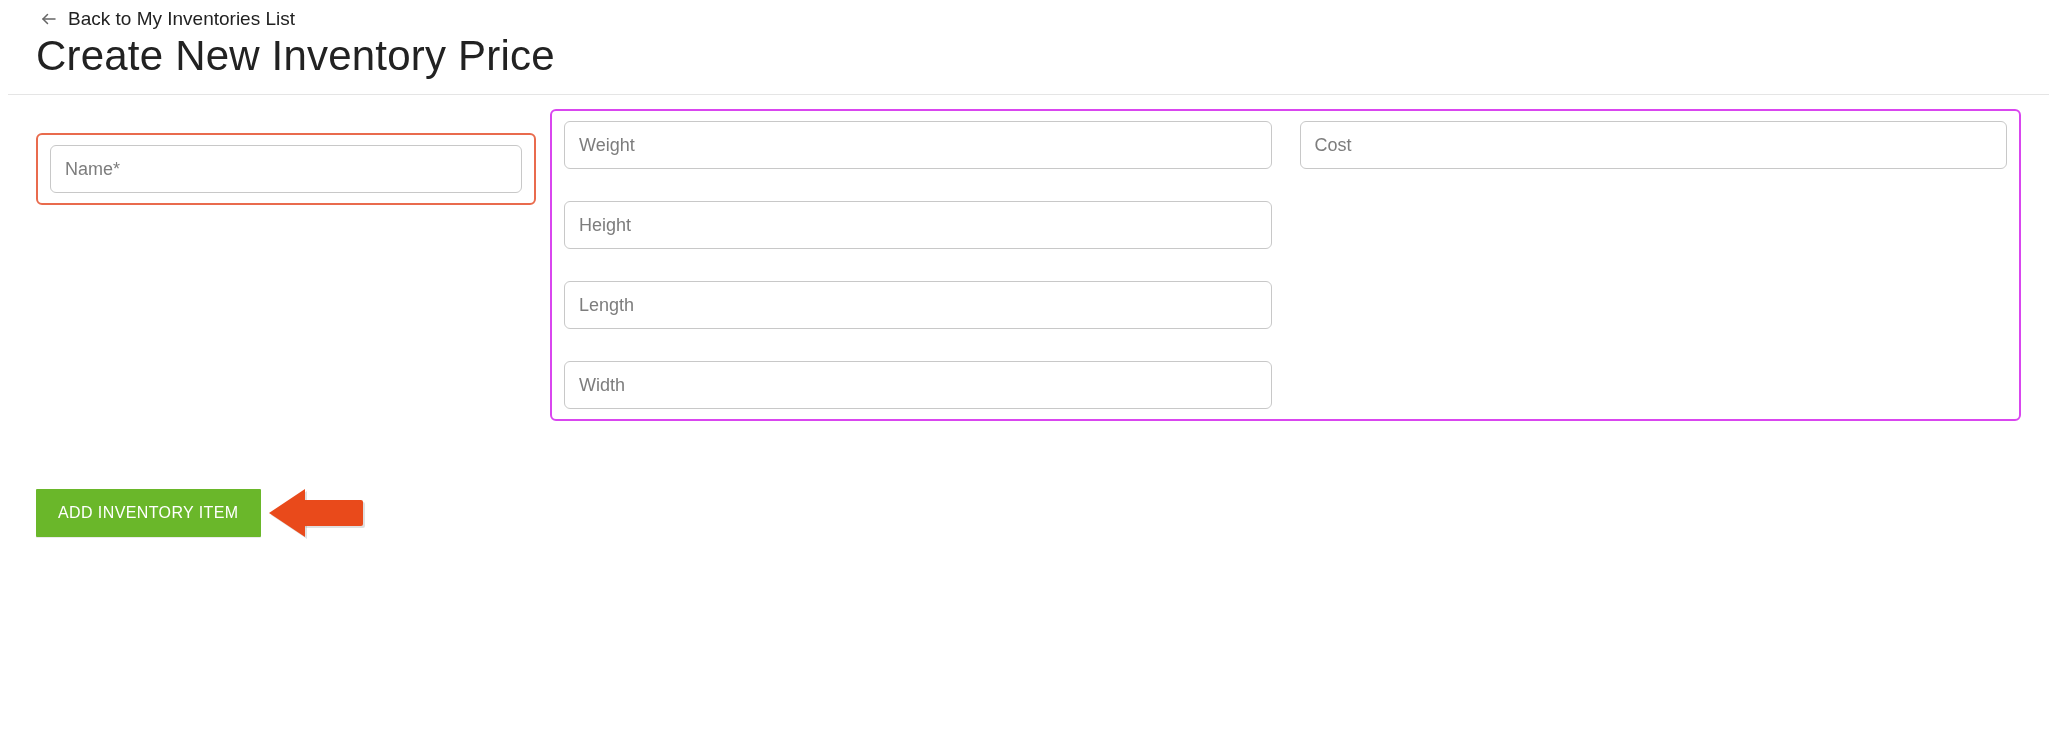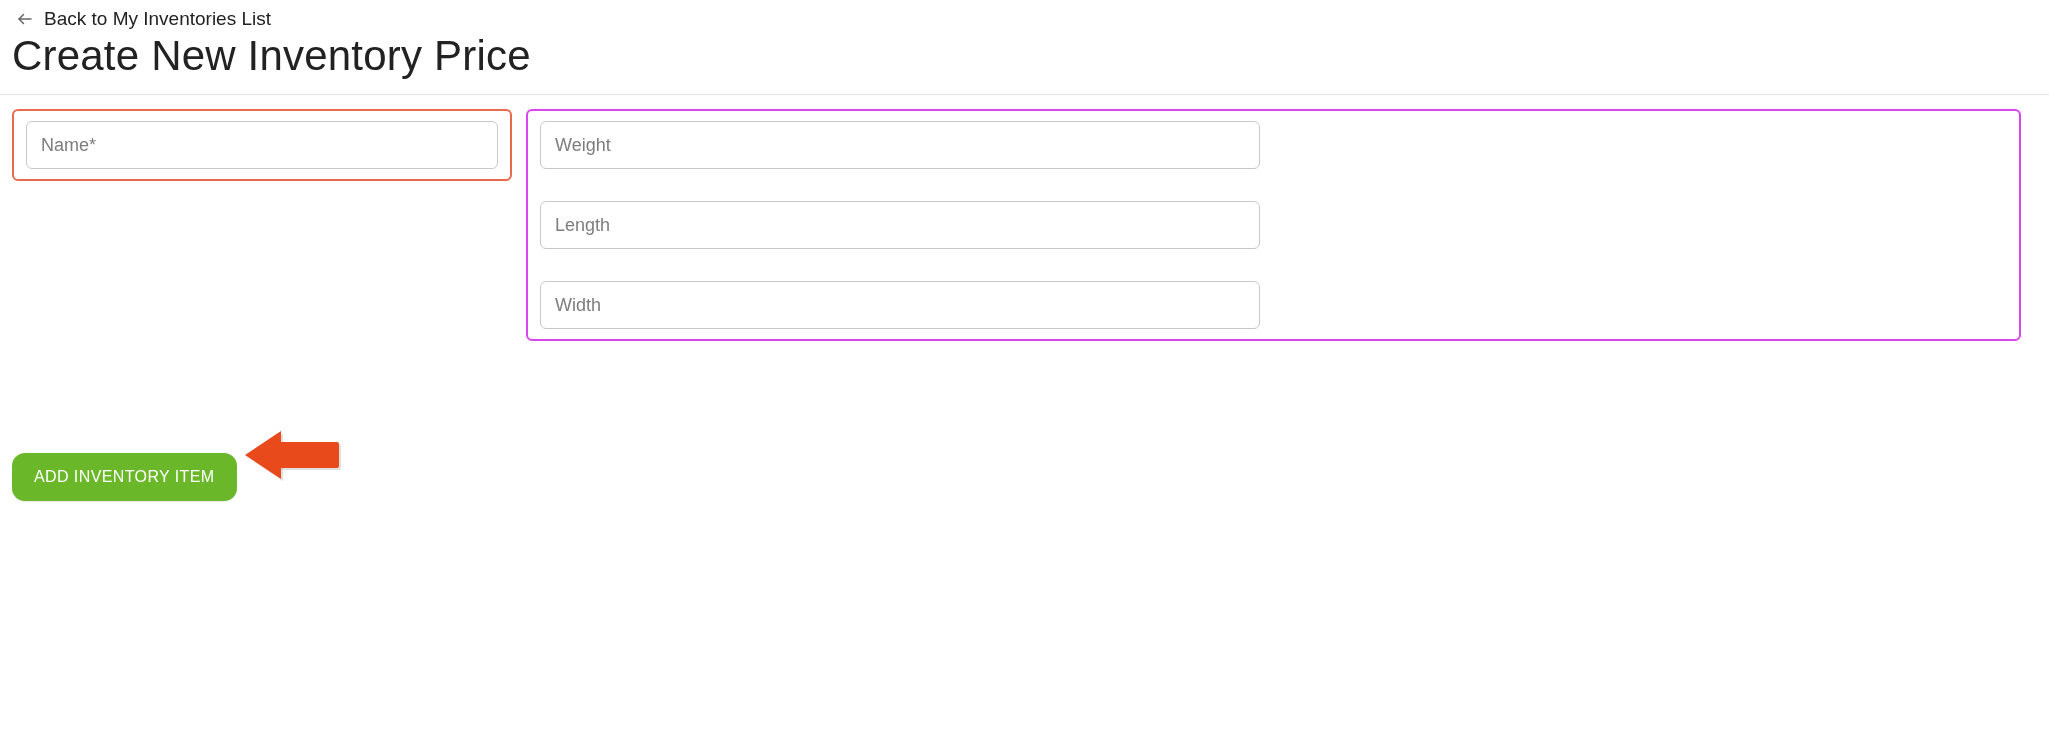--- a/index.html
+++ b/index.html
@@ -5,21 +5,21 @@
   * { box-sizing: border-box; }
   html, body {
     margin: 0;
     padding: 0;
     font-family: "Segoe UI", "Helvetica Neue", Arial, sans-serif;
     background: #ffffff;
     color: #333;
     width: 2049px;
   }
   .page {
-    padding: 8px 28px 40px 12px;
+    padding: 8px 28px 40px 36px;
   }
   .back-link {
     display: inline-flex;
     align-items: center;
     gap: 10px;
     color: #222;
     font-size: 19px;
     margin-bottom: 2px;
     cursor: pointer;
     padding-left: 4px;
@@ -40,20 +40,21 @@
   .form-row {
     display: flex;
     gap: 14px;
     align-items: flex-start;
   }
   .left-box {
     border: 2px solid #e96b4d;
     border-radius: 6px;
     padding: 10px 12px 10px 12px;
     width: 500px;
+    margin-top: 24px;
   }
   .right-box {
     border: 2px solid #d946ef;
     border-radius: 6px;
     padding: 10px 12px 10px 12px;
     flex: 1;
     display: flex;
     gap: 28px;
   }
   .col {
@@ -83,28 +84,27 @@
   .actions {
     margin-top: 68px;
     display: flex;
     align-items: center;
     gap: 14px;
   }
   .btn-primary {
     background: #6ab72a;
     color: #fff;
     border: none;
-    border-radius: 13px;
+    border-radius: 1px;
     height: 48px;
     padding: 0 22px;
     font-size: 16px;
     letter-spacing: 0.4px;
     cursor: pointer;
     box-shadow: 0 1px 0 rgba(0,0,0,0.08);
-    margin-top: 44px;
   }
   .arrow-callout {
     position: relative;
     width: 88px;
     height: 42px;
   }
   .arrow-callout .stem {
     position: absolute;
     left: 28px;
     top: 8px;
@@ -149,24 +149,26 @@
 
     <div class="left-box">
       <div class="stack">
         <input type="text" placeholder="Name*" style="">
       </div>
     </div>
 
     <div class="right-box">
       <div class="col">
         <input type="text" placeholder="Weight" style="">
+        <input type="text" placeholder="Height" style="">
         <input type="text" placeholder="Length" style="">
         <input type="text" placeholder="Width" style="">
       </div>
       <div class="col">
+        <input type="text" placeholder="Cost" style="">
       </div>
     </div>
 
   </div>
 
   <div class="actions">
     <button class="btn-primary">ADD INVENTORY ITEM</button>
     <div class="arrow-callout">
       <div class="head"></div>
       <div class="stem"></div>

